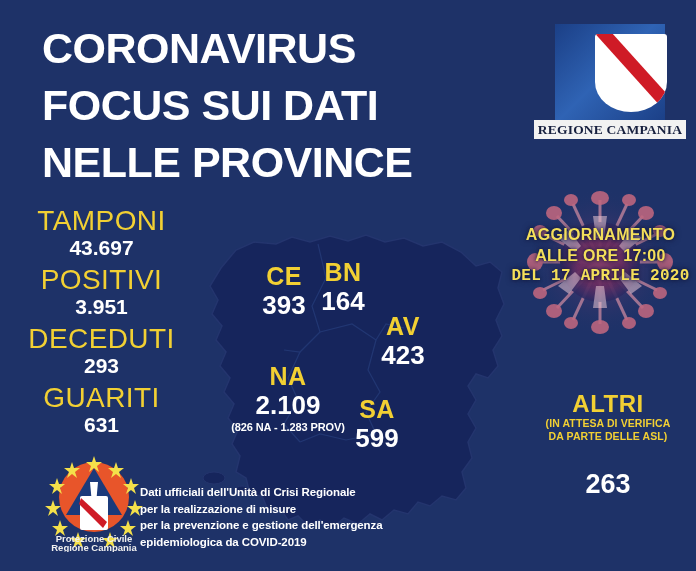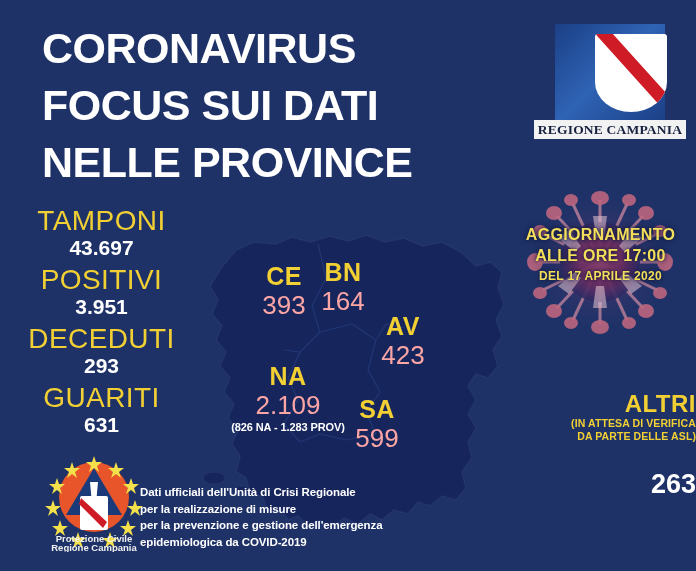--- a/index.html
+++ b/index.html
@@ -129,23 +129,23 @@
     white-space: nowrap;
   }
   .prov-name {
     color: #f2d033;
     font-size: 25px;
     font-weight: bold;
     letter-spacing: 0.5px;
     line-height: 28px;
   }
   .prov-value {
-    color: #fca5a5;
+    color: #ffffff;
     font-size: 26px;
-    font-weight: normal;
+    font-weight: bold;
     line-height: 30px;
   }
   .prov-sub {
     color: #ffffff;
     font-size: 11px;
     font-weight: bold;
     line-height: 14px;
     letter-spacing: -0.1px;
   }
   #prov-ce { left: 244px; top: 262px; width: 80px; }
@@ -175,29 +175,29 @@
   }
   .update-line {
     color: #f4df5a;
     font-weight: bold;
     letter-spacing: 0.3px;
     text-shadow: 0 0 6px rgba(20,24,60,0.95), 0 0 3px rgba(20,24,60,0.9);
     white-space: nowrap;
   }
   .update-line.l1 { font-size: 16px; line-height: 21px; }
   .update-line.l2 { font-size: 16px; line-height: 21px; }
-  .update-line.l3 { font-size: 12px; line-height: 21px; }
+  .update-line.l3 { font-size: 16px; line-height: 21px; font-family: Liberation Mono, monospace; }
 
   
   .altri {
     position: absolute;
     left: 520px;
     top: 390px;
     width: 176px;
-    text-align: right;
+    text-align: center;
   }
   .altri-title {
     color: #f2d033;
     font-size: 24px;
     font-weight: bold;
     letter-spacing: 0.5px;
     line-height: 27px;
   }
   .altri-note {
     color: #f2d033;

